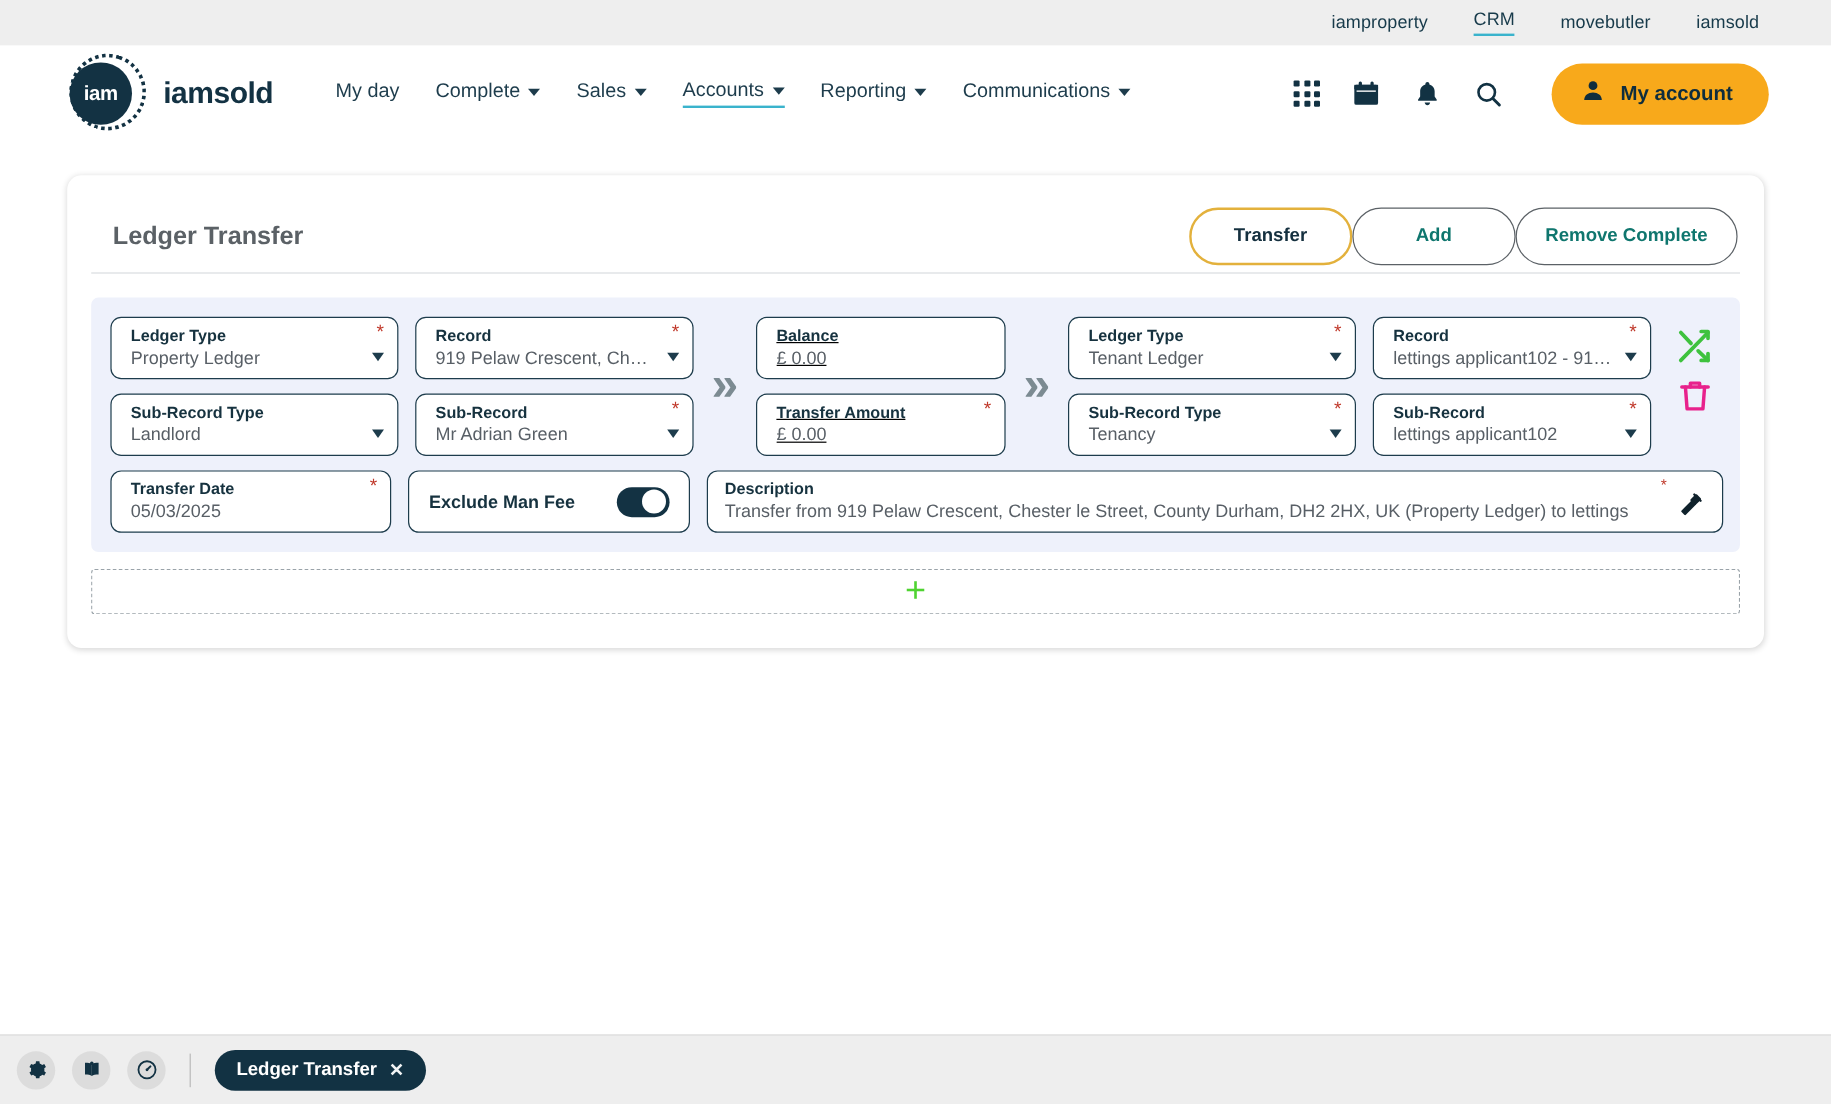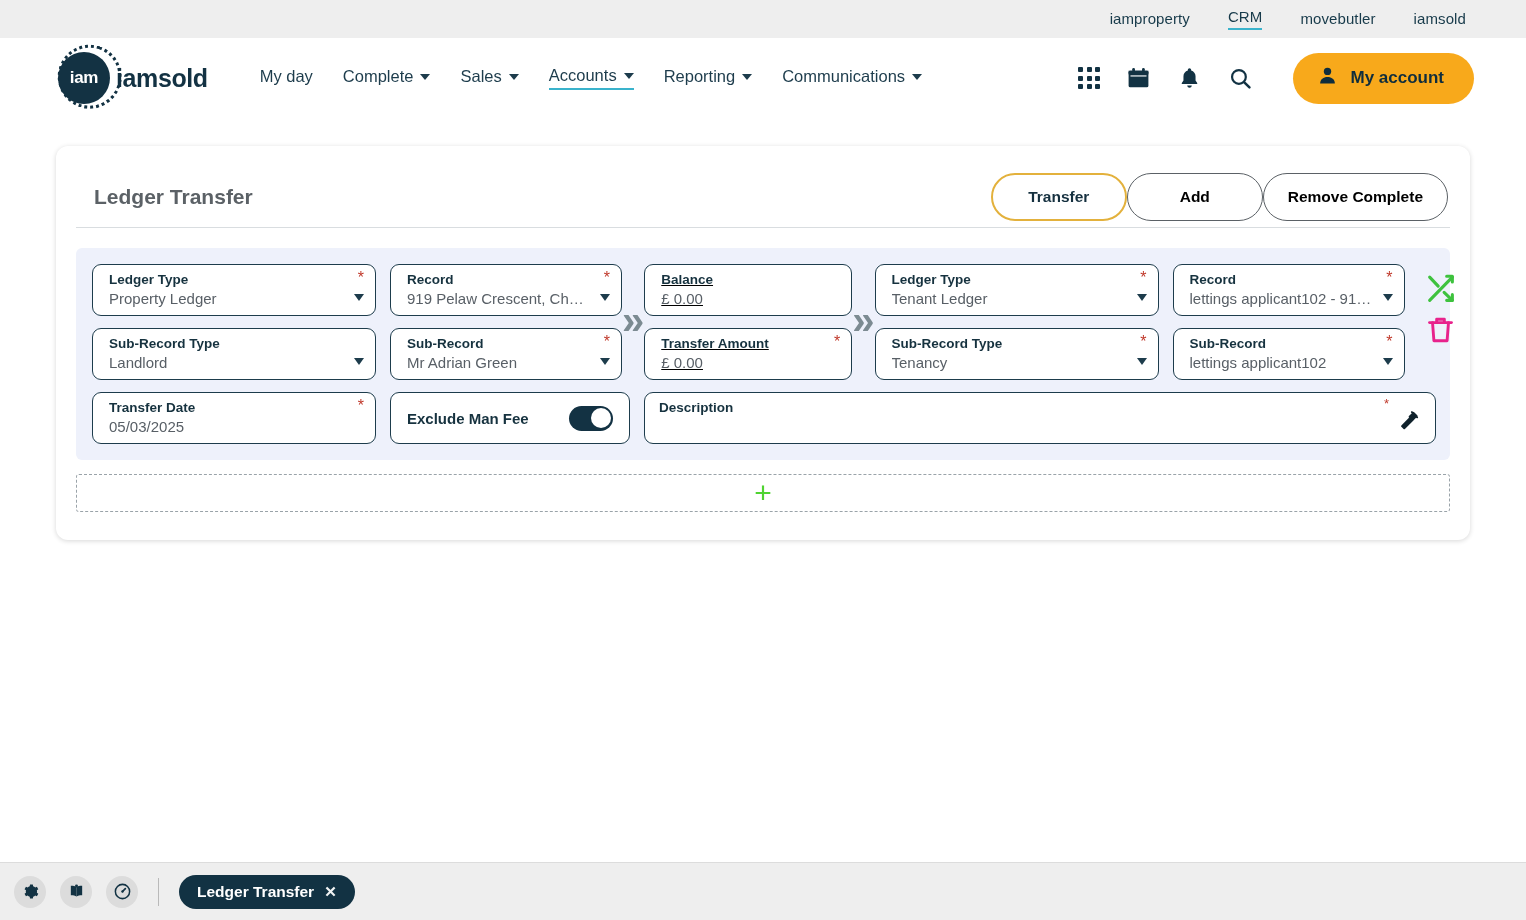--- a/index.html
+++ b/index.html
@@ -34,21 +34,21 @@
 
   
   .header {
     height: 80px;
     background: #ffffff;
     display: flex;
     align-items: center;
     padding: 0 52px 0 52px;
     position: relative;
   }
-  .logo-wrap { display: flex; align-items: center; gap: 4px; text-align: right; }
+  .logo-wrap { display: flex; align-items: center; gap: 24px; text-align: right; }
   .logo-mark {
     width: 64px; height: 64px;
     position: relative;
     display: flex; align-items: center; justify-content: center;
   }
   .logo-circle {
     width: 52px; height: 52px; border-radius: 50%;
     background: #133243;
     display: flex; align-items: center; justify-content: center;
     color: #fff; font-size: 17px; font-weight: bold;
@@ -117,21 +117,21 @@
     border-bottom: 1px solid #d9dde0;
   }
   .page-title { font-size: 21px; font-weight: bold; color: #5b6166; }
   .head-actions { margin-left: auto; display: flex; }
   .pill-btn {
     min-width: 136px; height: 48px;
     border-radius: 26px;
     border: 1.6px solid #5b6166;
     background: #fff;
     display: flex; align-items: center; justify-content: center;
-    font-size: 15.5px; font-weight: bold; color: #000000;
+    font-size: 15.5px; font-weight: bold; color: #0f766e;
     cursor: pointer; padding: 0 24px;
   }
   .pill-btn.selected { border-color: #e3b13c; border-width: 2px; color: #15303f; }
 
   
   .form-panel {
     background: #eef1fb;
     border-radius: 6px;
     margin-top: 20px;
     padding: 16px 14px 16px 16px;
@@ -169,21 +169,21 @@
     color: #c0392b; font-size: 16px; line-height: 12px;
   }
   .dd-caret {
     position: absolute; right: 11px; bottom: 14px;
     width: 0; height: 0;
     border-left: 5.5px solid transparent;
     border-right: 5.5px solid transparent;
     border-top: 7px solid #1d3c4c;
   }
 
-  .w-left  { width: 284px; }
+  .w-left  { width: 240px; }
   .w-right { width: 232px; }
   .w-mid   { width: 208px; text-decoration: underline; }
 
   .chev {
     display: flex; align-items: center; justify-content: center;
     width: 52px; align-self: center; color: #7c8b92;
     font-size: 40px; font-weight: bold; line-height: 1;
     user-select: none;
     padding-bottom: 4px;
   }
@@ -476,20 +476,21 @@
 
         <div class="toggle-field">
           <span class="toggle-label">Exclude Man Fee</span>
           <span class="toggle">
             <span class="knob"></span>
           </span>
         </div>
 
         <div class="desc-field">
           <div class="field-label">Description</div>
+          <div class="field-value">Transfer from 919 Pelaw Crescent, Chester le Street, County Durham, DH2 2HX, UK (Property Ledger) to lettings</div>
           <span class="req">*</span>
           <span class="hammer">
             <svg width="23" height="23" viewBox="0 0 24 24" fill="none" stroke="#10222c" stroke-width="2" stroke-linecap="round" stroke-linejoin="round">
               <path d="M14.5 3.2l5.5 5.5"></path>
               <path d="M19.4 4.2l-4.1 4.1-3.2-3.2 4.1-4.1z" fill="#10222c" transform="translate(0,3)"></path>
               <path d="M12.6 9.4L4.2 17.8l2.3 2.3 8.4-8.4z" fill="#10222c"></path>
             </svg>
           </span>
         </div>
       </div>

